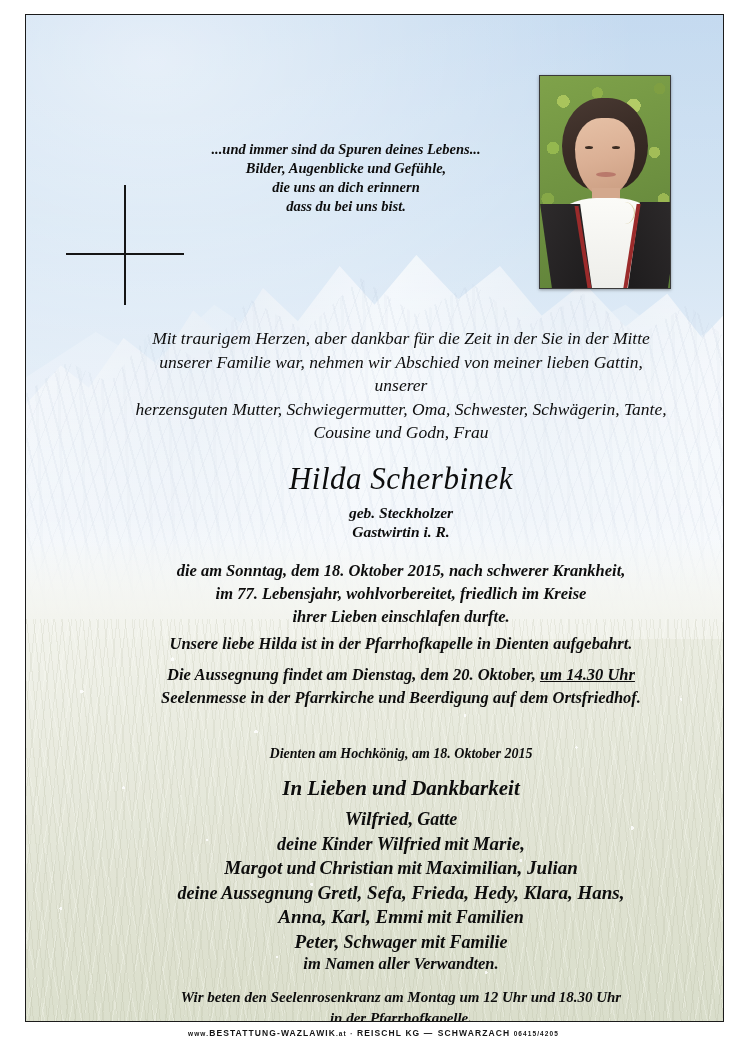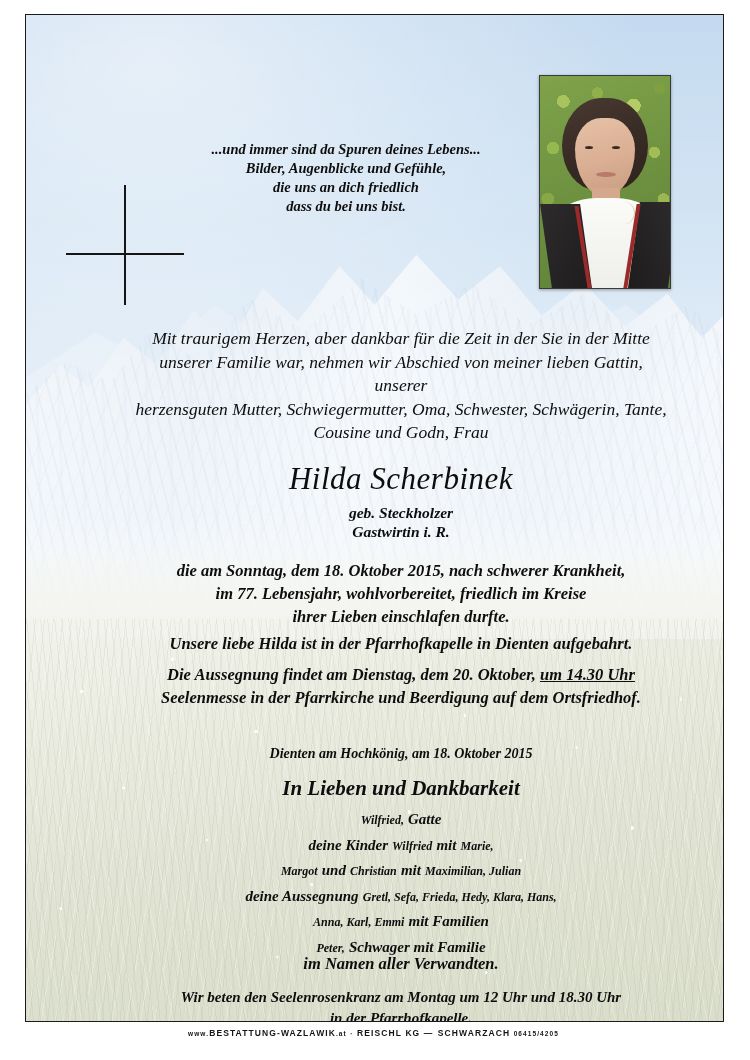--- a/index.html
+++ b/index.html
@@ -214,22 +214,22 @@
     font-size:14px;line-height:18px;font-weight:700;
   }
   .inliebe{
     left:105px;top:760px;width:540px;
     font-size:21px;line-height:26px;font-weight:700;
   }
   .family{
     left:95px;top:792px;width:560px;
     font-size:16.5px;line-height:23.5px;font-weight:700;
   }
-  .family .sm{font-size:15px;}
-  .family .big{font-size:12px;}
+  .family .sm{font-size:18px;}
+  .family .big{font-size:19px;}
   .namen{
     left:105px;top:938px;width:540px;
     font-size:16.5px;line-height:22px;font-weight:700;
   }
   .rosenkranz{
     left:95px;top:972px;width:560px;
     font-size:15px;line-height:21px;font-weight:700;
   }
 
   
@@ -282,21 +282,21 @@
       <div class="ph-vest-l"></div>
       <div class="ph-vest-r"></div>
       <div class="ph-trim-l"></div>
       <div class="ph-trim-r"></div>
       <div class="ph-chain"></div>
     </div>
 
     <div class="txt poem">
       <div>...und immer sind da Spuren deines Lebens...</div>
       <div>Bilder, Augenblicke und Gefühle,</div>
-      <div>die uns an dich friedlich</div>
+      <div>die uns an dich erinnern</div>
       <div>dass du bei uns bist.</div>
     </div>
 
     <div class="txt intro">
       <div>Mit traurigem Herzen, aber dankbar für die Zeit in der Sie in der Mitte</div>
       <div>unserer Familie war, nehmen wir Abschied von meiner lieben Gattin,  unserer</div>
       <div>herzensguten Mutter, Schwiegermutter, Oma, Schwester, Schwägerin, Tante,</div>
       <div>Cousine und Godn, Frau</div>
     </div>
 

